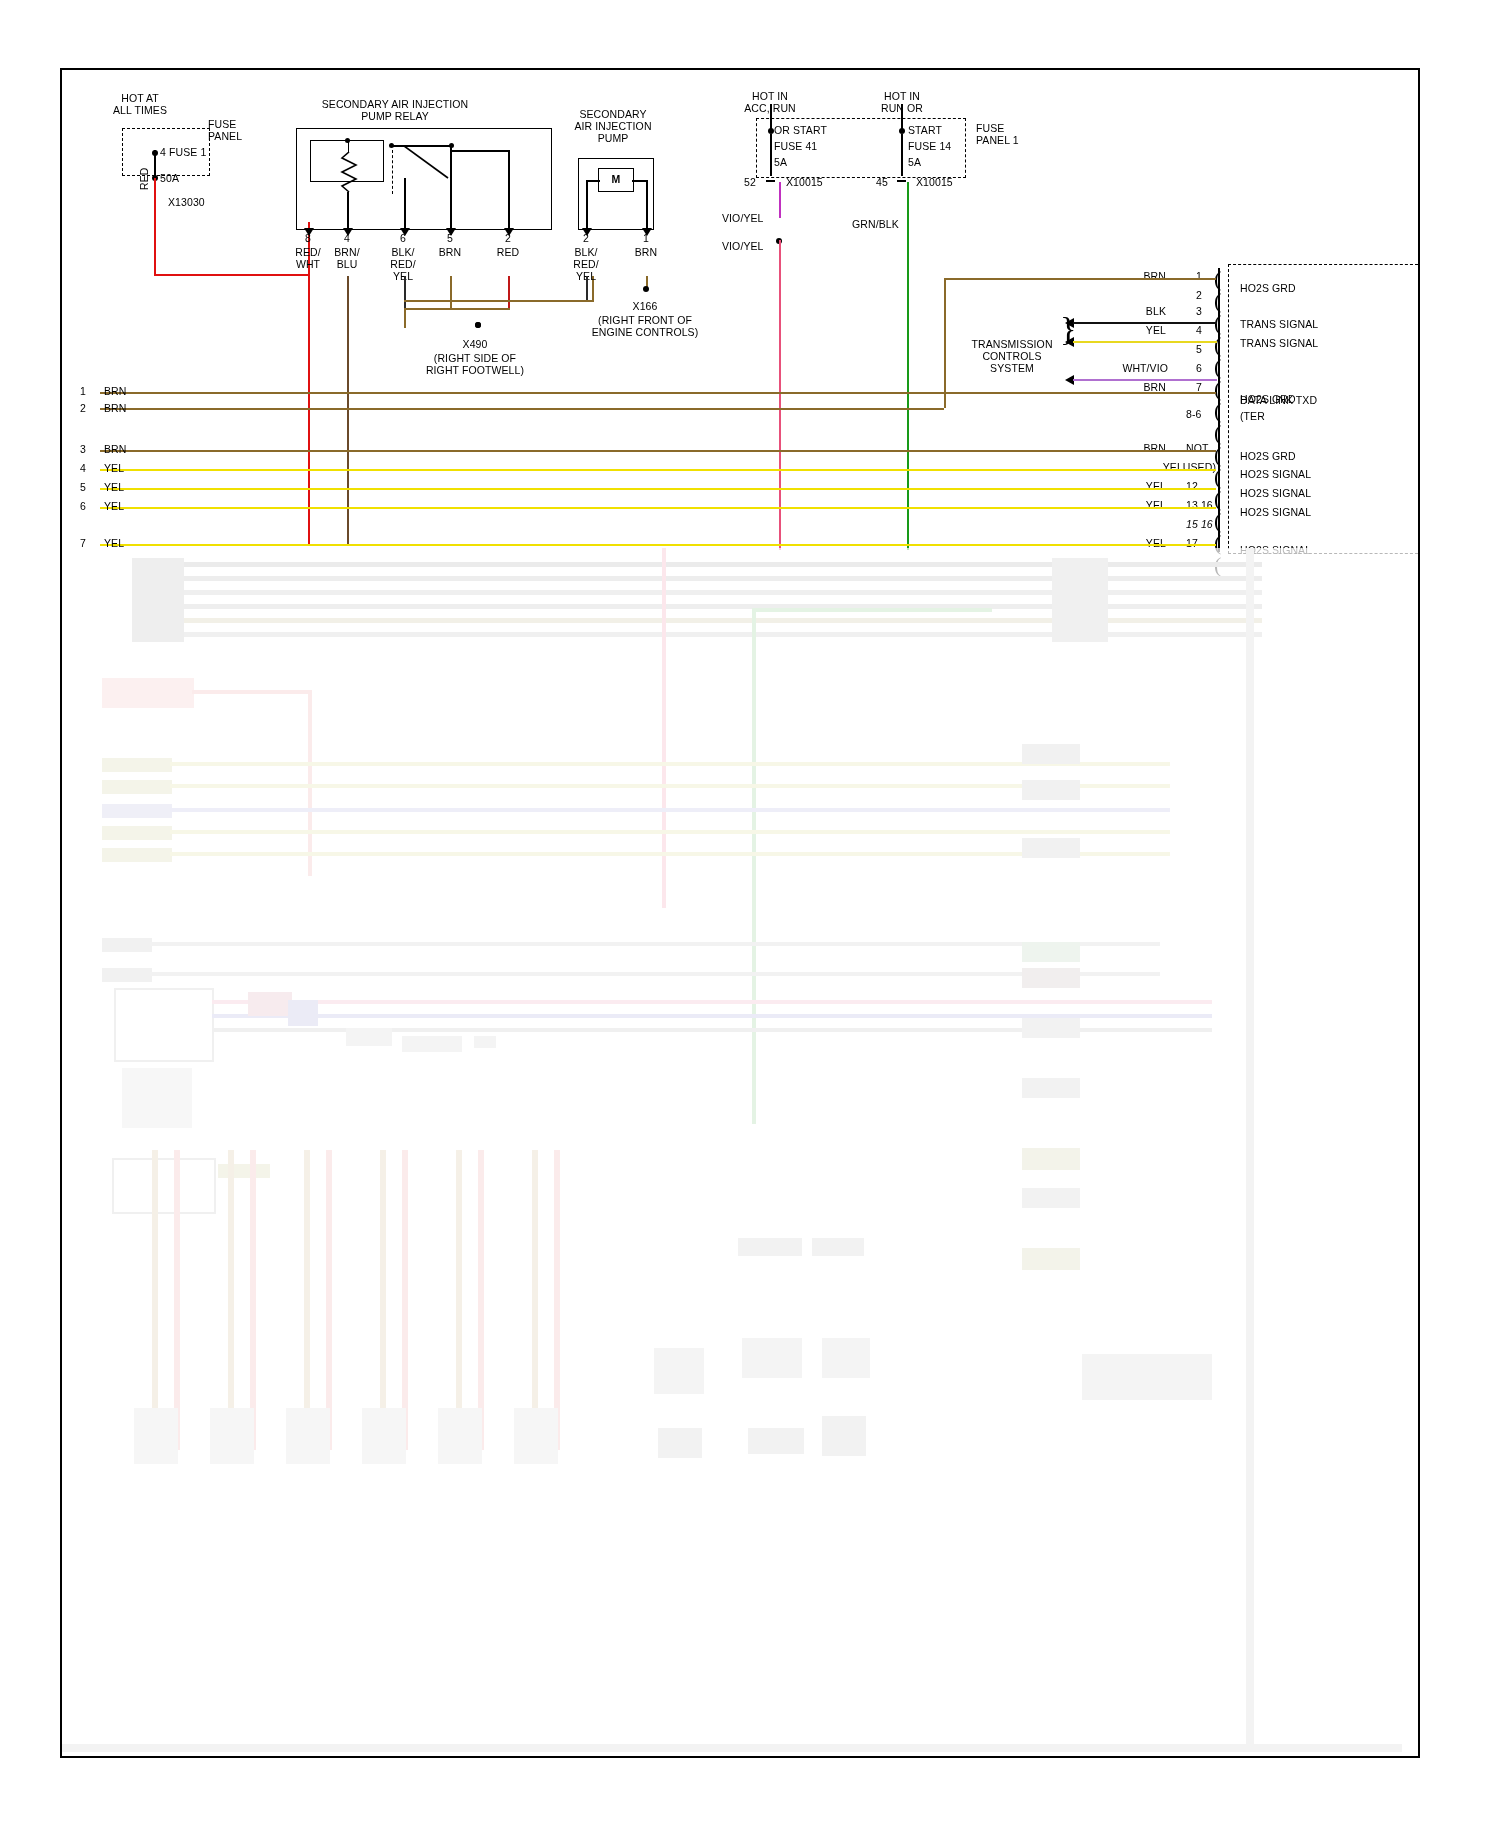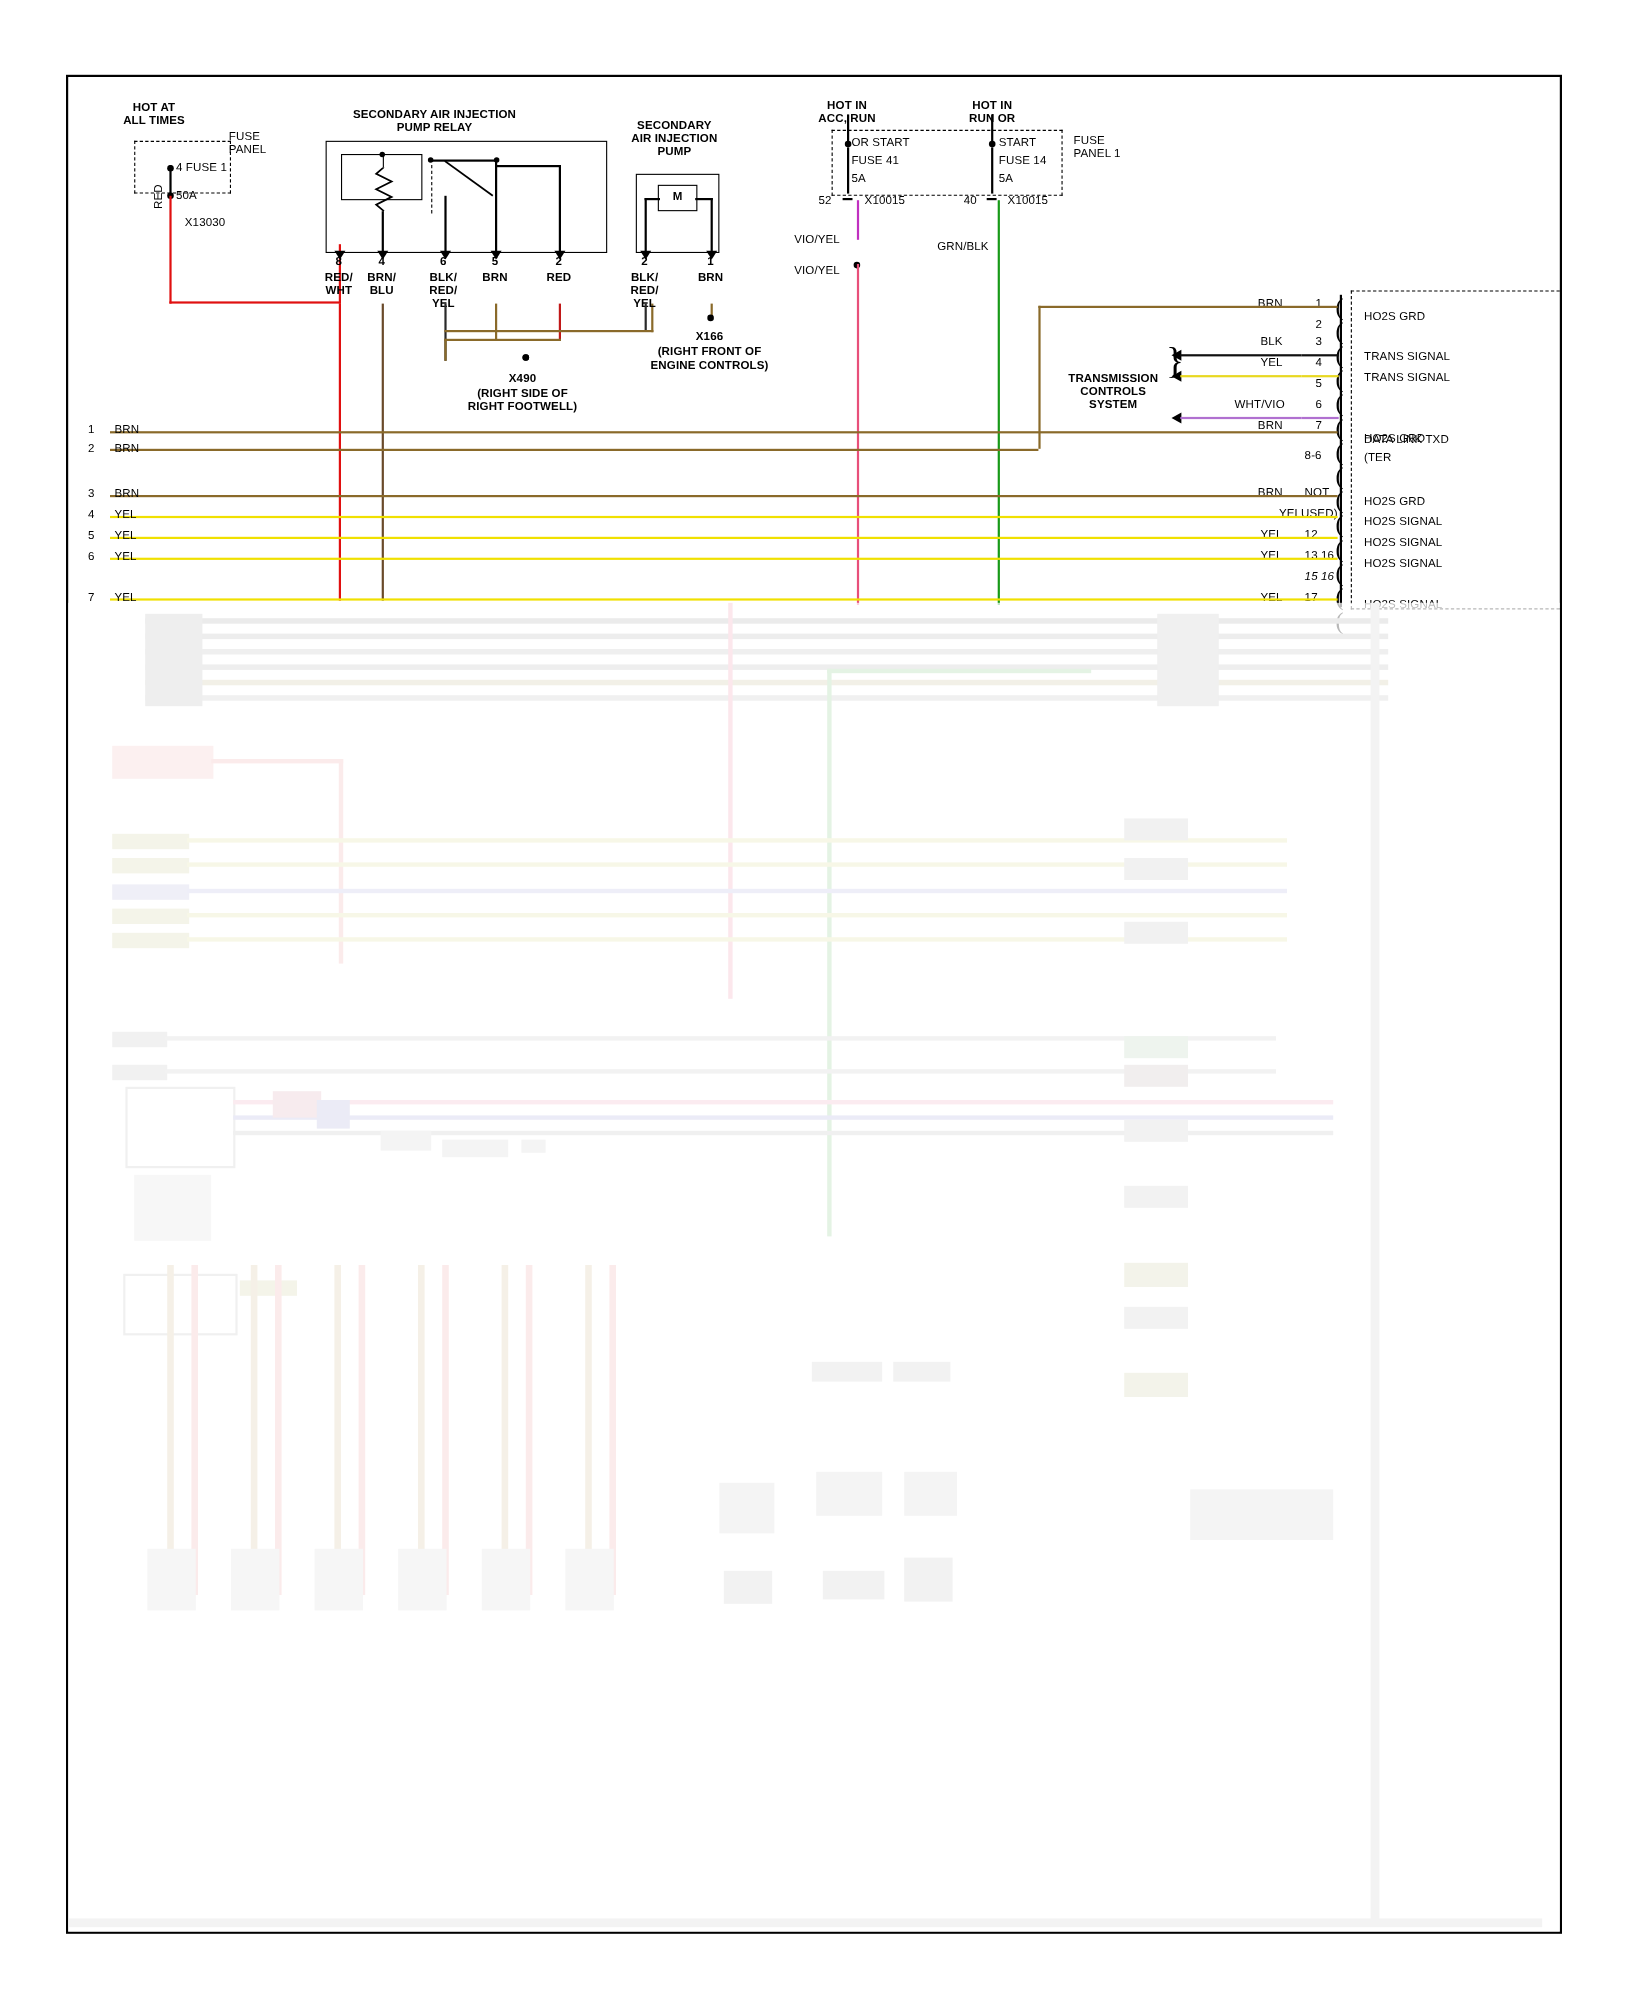--- a/index.html
+++ b/index.html
@@ -1,20 +1,20 @@
 <!DOCTYPE html>
 <html><head>
 <meta charset="utf-8">
 <style>
   html,body{margin:0;padding:0;background:#ffffff;}
   body{width:1500px;height:1828px;font-family:"Liberation Sans",sans-serif;color:#000;}
   #sheet{position:relative;width:1500px;height:1828px;overflow:hidden;}
   .frame{position:absolute;left:60px;top:68px;width:1360px;height:1690px;border:2px solid #000;box-sizing:border-box;}
   .lbl{position:absolute;font-size:10.5px;line-height:12px;white-space:pre;letter-spacing:0.1px;}
-  .lbl.c{text-align:center;font-weight:bold;}
+  .lbl.c{text-align:center;}
   .lbl.r{text-align:right;}
   .wire{position:absolute;}
   .h{height:2px;}
   .v{width:2px;}
   .dashbox{position:absolute;border:1px dashed #000;box-sizing:border-box;}
   .solidbox{position:absolute;border:1.5px solid #000;box-sizing:border-box;}
   .dot{position:absolute;width:6px;height:6px;border-radius:50%;background:#000;}
   .fade{position:absolute;left:62px;top:548px;width:1356px;height:1208px;background:#ffffff;opacity:0.72;pointer-events:none;}
   .bottomimg{position:absolute;left:62px;top:548px;width:1356px;height:1208px;overflow:hidden;}
   .arrow{position:absolute;width:0;height:0;border-top:5px solid transparent;border-bottom:5px solid transparent;}
@@ -148,21 +148,21 @@
   <div class="lbl" style="left:908px;top:156px;">5A</div>
   <div class="dot" style="left:768px;top:128px;"></div>
   <div class="dot" style="left:899px;top:128px;"></div>
   <div class="wire v" style="left:770px;top:104px;height:26px;background:#000;width:1.5px;"></div>
   <div class="wire v" style="left:901px;top:104px;height:26px;background:#000;width:1.5px;"></div>
   <div class="wire v" style="left:770px;top:134px;height:42px;background:#000;width:1.5px;"></div>
   <div class="wire v" style="left:901px;top:134px;height:42px;background:#000;width:1.5px;"></div>
 
   <div class="lbl r" style="left:726px;top:176px;width:30px;">52</div>
   <div class="lbl" style="left:786px;top:176px;">X10015</div>
-  <div class="lbl r" style="left:858px;top:176px;width:30px;">40</div>
+  <div class="lbl r" style="left:858px;top:176px;width:30px;">45</div>
   <div class="lbl" style="left:916px;top:176px;">X10015</div>
 
   <div class="conn-tick" style="left:766px;top:180px;"></div>
   <div class="conn-tick" style="left:897px;top:180px;"></div>
 
   <div class="lbl" style="left:722px;top:212px;">VIO/YEL</div>
   <div class="lbl" style="left:722px;top:240px;">VIO/YEL</div>
   <div class="lbl" style="left:852px;top:218px;">GRN/BLK</div>
 
   <div class="wire v" style="left:779px;top:182px;height:36px;background:#c030c0;"></div>

